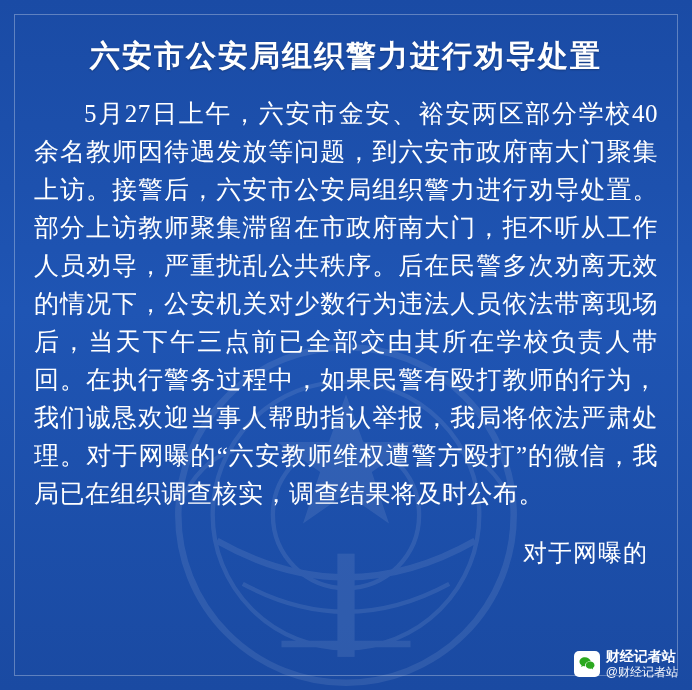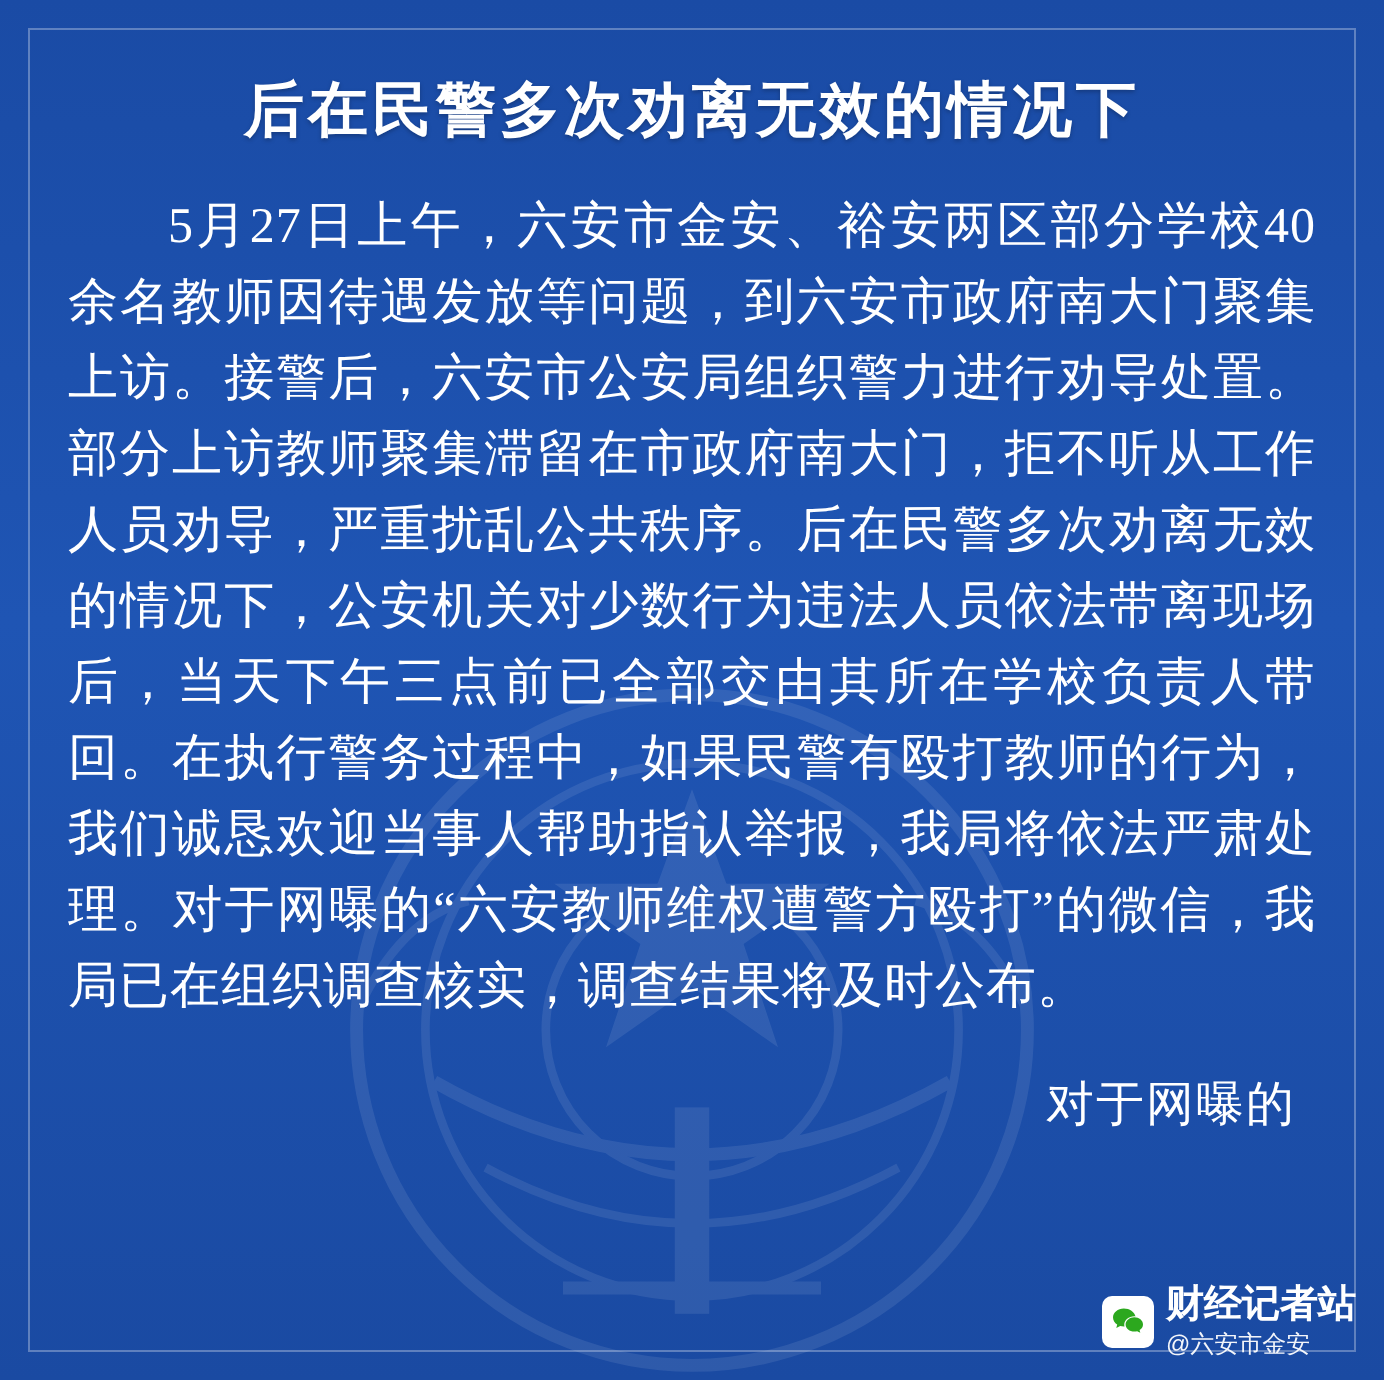--- a/index.html
+++ b/index.html
@@ -119,21 +119,21 @@
     flex: 0 0 auto;
   }
   .wechat-badge svg { display:block; }
   .credit-lines {
     display: flex;
     flex-direction: column;
     align-items: flex-start;
     justify-content: center;
   }
   .credit-top {
-    font-size: 19px;
+    font-size: 14px;
     font-weight: bold;
     white-space: nowrap;
   }
   .credit-bottom {
     font-size: 12px;
     opacity: 0.95;
     white-space: nowrap;
   }
 </style>
 </head>
@@ -151,36 +151,36 @@
       <path d="M52 132 q48 26 96 0" fill="none" stroke="#ffffff" stroke-width="2"></path>
       <rect x="96" y="118" width="8" height="48" fill="#ffffff"></rect>
       <path d="M70 160 h60" stroke="#ffffff" stroke-width="3" fill="none"></path>
       <path d="M22 96 q10 -22 26 -26" fill="none" stroke="#ffffff" stroke-width="2"></path>
       <path d="M178 96 q-10 -22 -26 -26" fill="none" stroke="#ffffff" stroke-width="2"></path>
     </svg>
   </div>
 
   <div class="inner-frame"></div>
 
-  <h1 class="title">后在民警多次劝离无效的情况下</h1>
+  <h1 class="title">六安市公安局组织警力进行劝导处置</h1>
 
   <div class="divider"></div>
 
   <p class="body-text">5月27日上午，六安市金安、裕安两区部分学校40余名教师因待遇发放等问题，到六安市政府南大门聚集上访。接警后，六安市公安局组织警力进行劝导处置。部分上访教师聚集滞留在市政府南大门，拒不听从工作人员劝导，严重扰乱公共秩序。后在民警多次劝离无效的情况下，公安机关对少数行为违法人员依法带离现场后，当天下午三点前已全部交由其所在学校负责人带回。在执行警务过程中，如果民警有殴打教师的行为，我们诚恳欢迎当事人帮助指认举报，我局将依法严肃处理。对于网曝的“六安教师维权遭警方殴打”的微信，我局已在组织调查核实，调查结果将及时公布。</p>
 
   <div class="signature">
     <div>对于网曝的</div>
   </div>
 
   <div class="footer-credit">
     <span class="wechat-badge">
       <svg width="18" height="18" viewBox="0 0 24 24" xmlns="http://www.w3.org/2000/svg">
         <path d="M9.2 3C5.2 3 2 5.7 2 9c0 1.9 1.1 3.6 2.8 4.7L4.2 16l2.6-1.3c.8.2 1.6.3 2.4.3h.5c-.1-.4-.2-.8-.2-1.2 0-3.1 3-5.6 6.7-5.6.3 0 .6 0 .8.1C16.3 5.3 13.1 3 9.2 3z" fill="#2ca81e"></path>
         <path d="M22 13.6c0-2.7-2.6-4.8-5.8-4.8s-5.8 2.2-5.8 4.8 2.6 4.8 5.8 4.8c.7 0 1.3-.1 1.9-.3l2.1 1.1-.5-1.8c1.4-.9 2.3-2.2 2.3-3.8z" fill="#2ca81e"></path>
       </svg>
     </span>
     <span class="credit-lines">
       <span class="credit-top">财经记者站</span>
-      <span class="credit-bottom">@六安市金安</span>
+      <span class="credit-bottom">@财经记者站</span>
     </span>
   </div>
 
 </div>
 
 </body></html>

